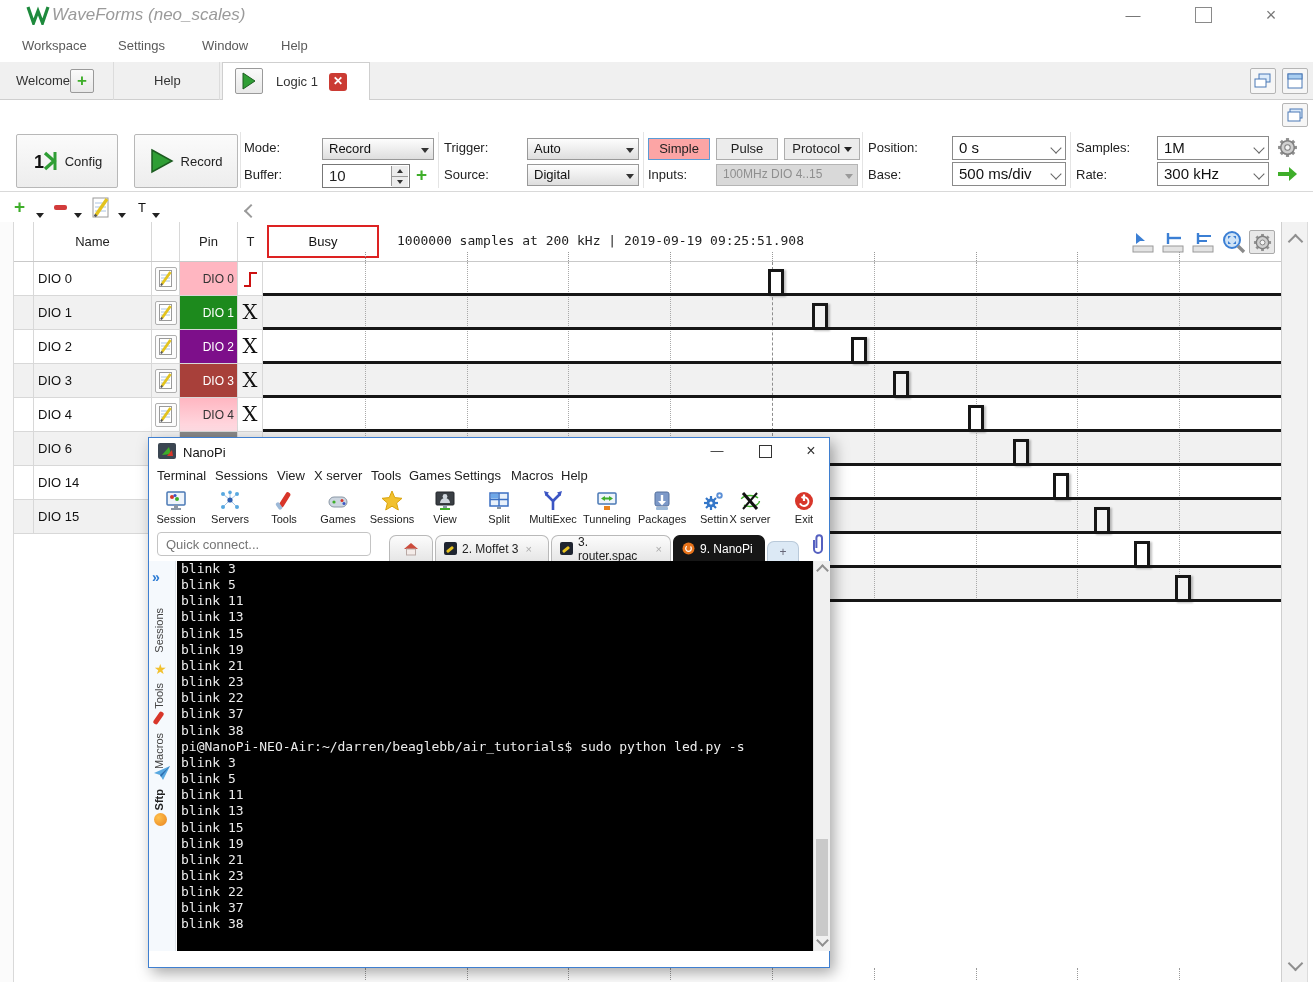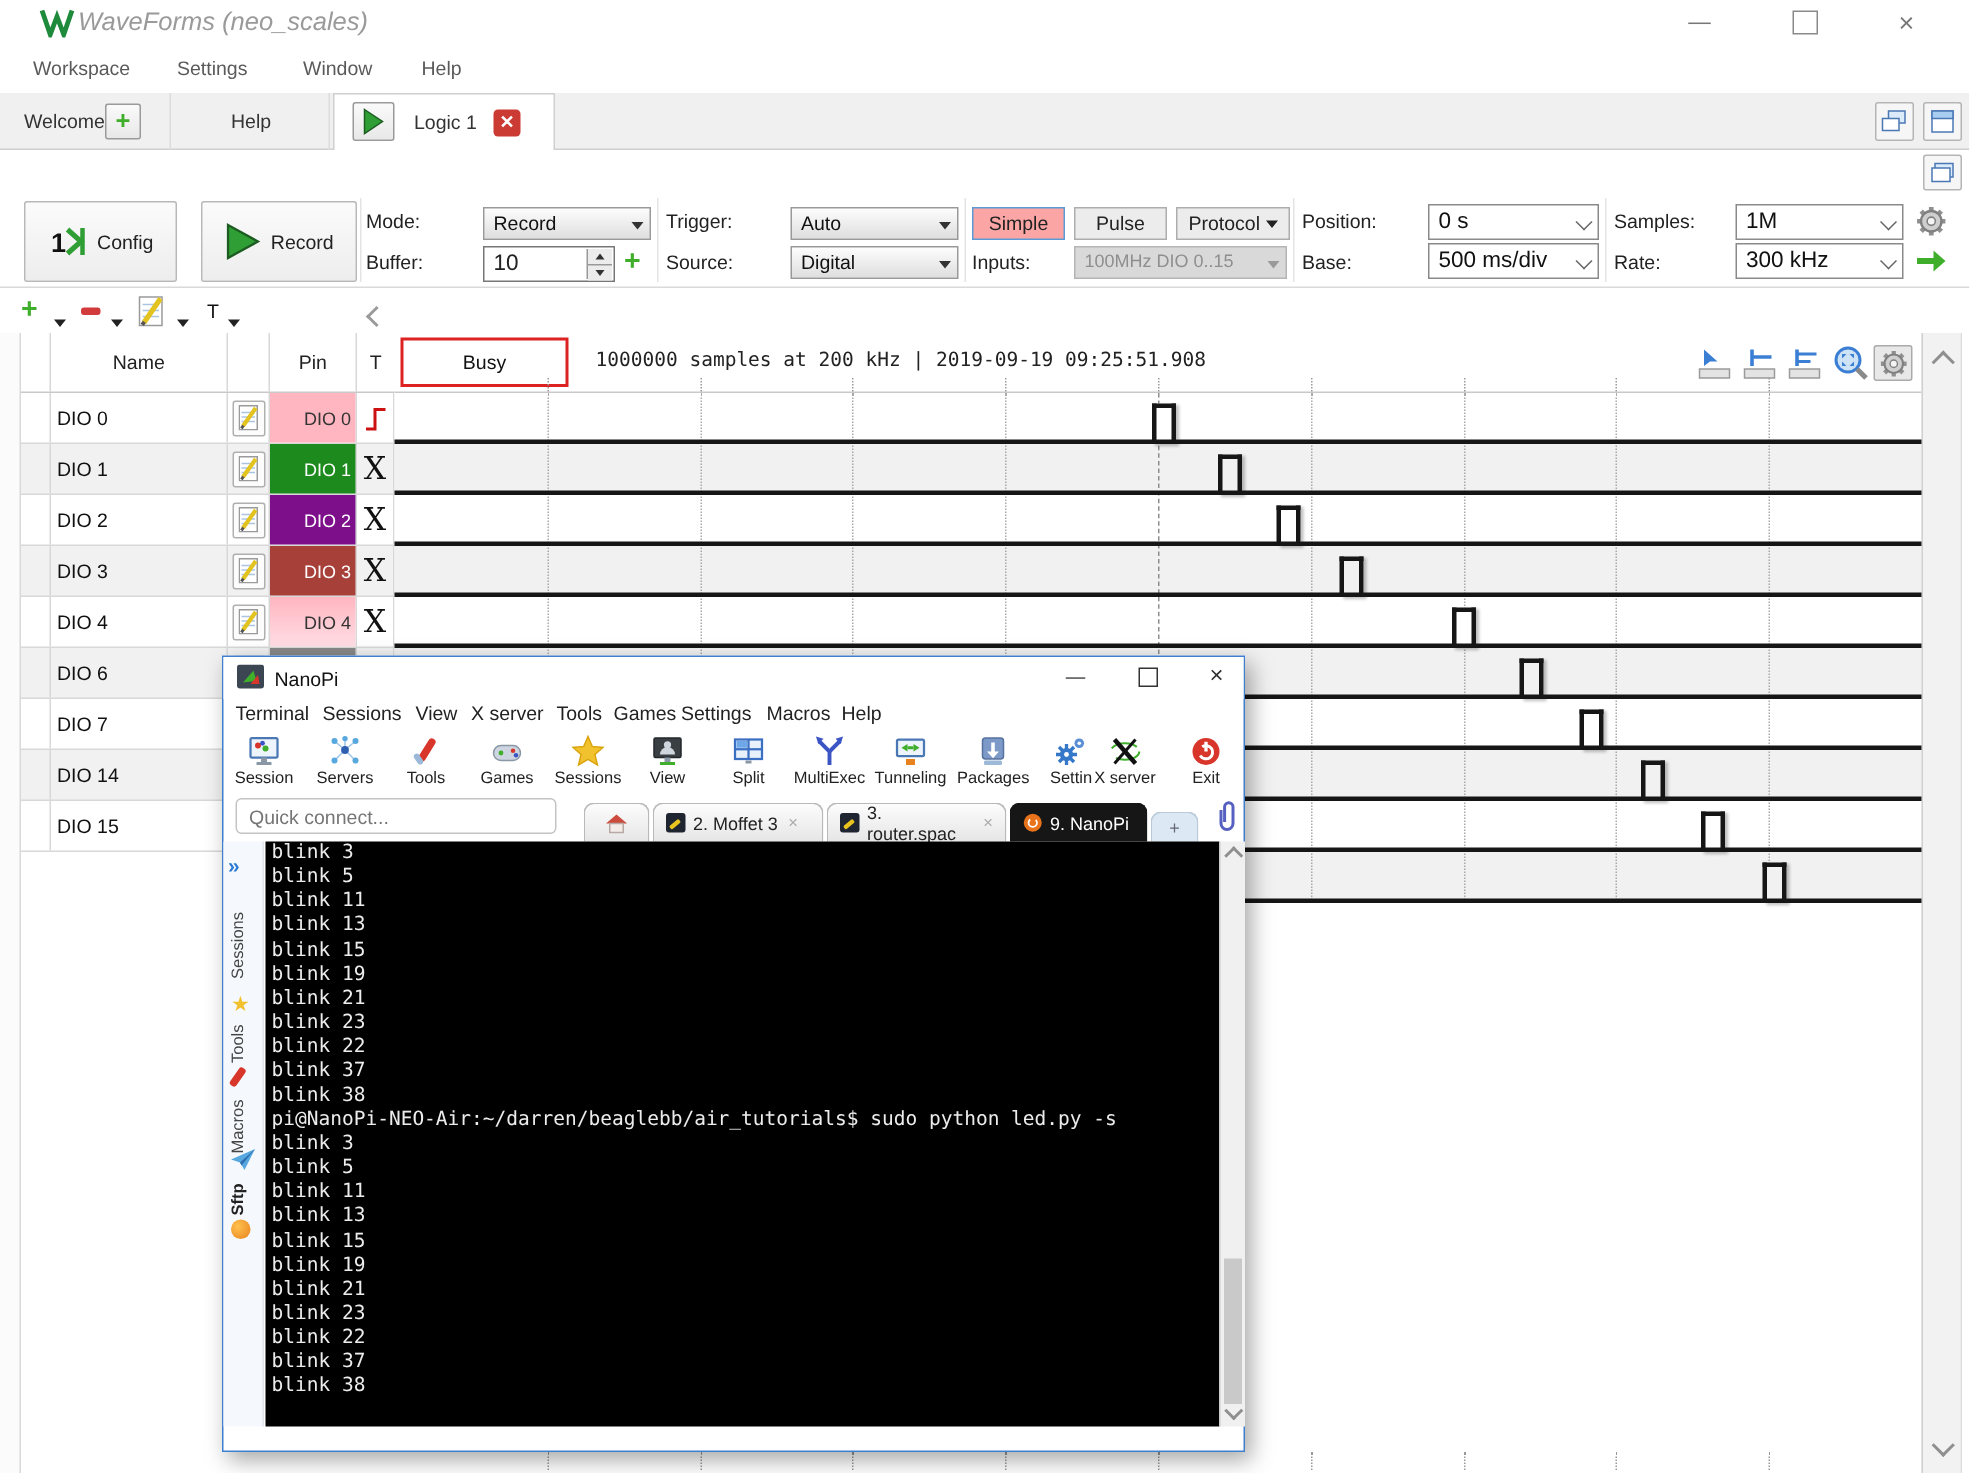--- a/index.html
+++ b/index.html
@@ -230,21 +230,21 @@
     <span class="tlabel" style="left:444px;top:10px">Trigger:</span>
     <div class="dropdown" style="left:527px;top:8px;width:112px"><span>Auto</span><span class="dar"></span></div>
     <span class="tlabel" style="left:444px;top:37px">Source:</span>
     <div class="dropdown" style="left:527px;top:34px;width:112px"><span>Digital</span><span class="dar"></span></div>
 
     <div class="vsep" style="left:643px"></div>
     <div class="modebtn active" style="left:648px;top:8px;width:62px">Simple</div>
     <div class="modebtn" style="left:716px;top:8px;width:62px">Pulse</div>
     <div class="modebtn" style="left:784px;top:8px;width:76px"><span>Protocol</span> <span class="carat"></span></div>
     <span class="tlabel" style="left:648px;top:37px">Inputs:</span>
-    <div class="dropdown disabled" style="left:716px;top:34px;width:142px;font-size:12px"><span>100MHz DIO 0..15</span><span class="dar" style="border-top-color:#9a9a9a"></span></div>
+    <div class="dropdown disabled" style="left:716px;top:34px;width:142px;font-size:12px"><span>100MHz DIO 4..15</span><span class="dar" style="border-top-color:#9a9a9a"></span></div>
 
     <div class="vsep" style="left:862px"></div>
     <span class="tlabel" style="left:868px;top:10px">Position:</span>
     <div class="combo" style="left:952px;top:6px;width:114px"><span>0 s</span><span class="chev"></span></div>
     <span class="tlabel" style="left:868px;top:37px">Base:</span>
     <div class="combo" style="left:952px;top:32px;width:114px"><span>500 ms/div</span><span class="chev"></span></div>
 
     <div class="vsep" style="left:1070px"></div>
     <span class="tlabel" style="left:1076px;top:10px">Samples:</span>
     <div class="combo" style="left:1157px;top:6px;width:112px"><span>1M</span><span class="chev"></span></div>
@@ -500,42 +500,20 @@
               <line x1="2" y1="5" x2="11" y2="5" stroke="#aac4e2"></line>
               <line x1="2" y1="8" x2="11" y2="8" stroke="#aac4e2"></line>
               <line x1="2" y1="11" x2="11" y2="11" stroke="#aac4e2"></line>
               <line x1="11.5" y1="2" x2="3" y2="14" stroke="#e3c31f" stroke-width="2.8"></line>
               <line x1="3.2" y1="13.6" x2="2" y2="15.6" stroke="#555" stroke-width="2"></line>
             </svg>
           </span>
         </div>
         <div class="c-pin">
           <span class="pinchip" style="background: rgb(136, 136, 136); color: rgb(255, 255, 255);">DIO 6</span>
-        </div>
-        <div class="c-t">
-          <span class="xglyph">X</span>
-        </div>
-      </div>
-      <div class="trow">
-        <div class="c-sel"></div>
-        <div class="c-name">DIO 7</div>
-        <div class="c-edit">
-          <span class="editbtn">
-            <svg width="14" height="17">
-              <rect x="0.5" y="0.5" width="12" height="16" fill="#fff" stroke="#9a9a9a"></rect>
-              <line x1="2" y1="5" x2="11" y2="5" stroke="#aac4e2"></line>
-              <line x1="2" y1="8" x2="11" y2="8" stroke="#aac4e2"></line>
-              <line x1="2" y1="11" x2="11" y2="11" stroke="#aac4e2"></line>
-              <line x1="11.5" y1="2" x2="3" y2="14" stroke="#e3c31f" stroke-width="2.8"></line>
-              <line x1="3.2" y1="13.6" x2="2" y2="15.6" stroke="#555" stroke-width="2"></line>
-            </svg>
-          </span>
-        </div>
-        <div class="c-pin">
-          <span class="pinchip" style="background: rgb(136, 136, 136); color: rgb(255, 255, 255);">DIO 7</span>
         </div>
         <div class="c-t">
           <span class="xglyph">X</span>
         </div>
       </div>
       <div class="trow">
         <div class="c-sel"></div>
         <div class="c-name">DIO 14</div>
         <div class="c-edit">
           <span class="editbtn">

